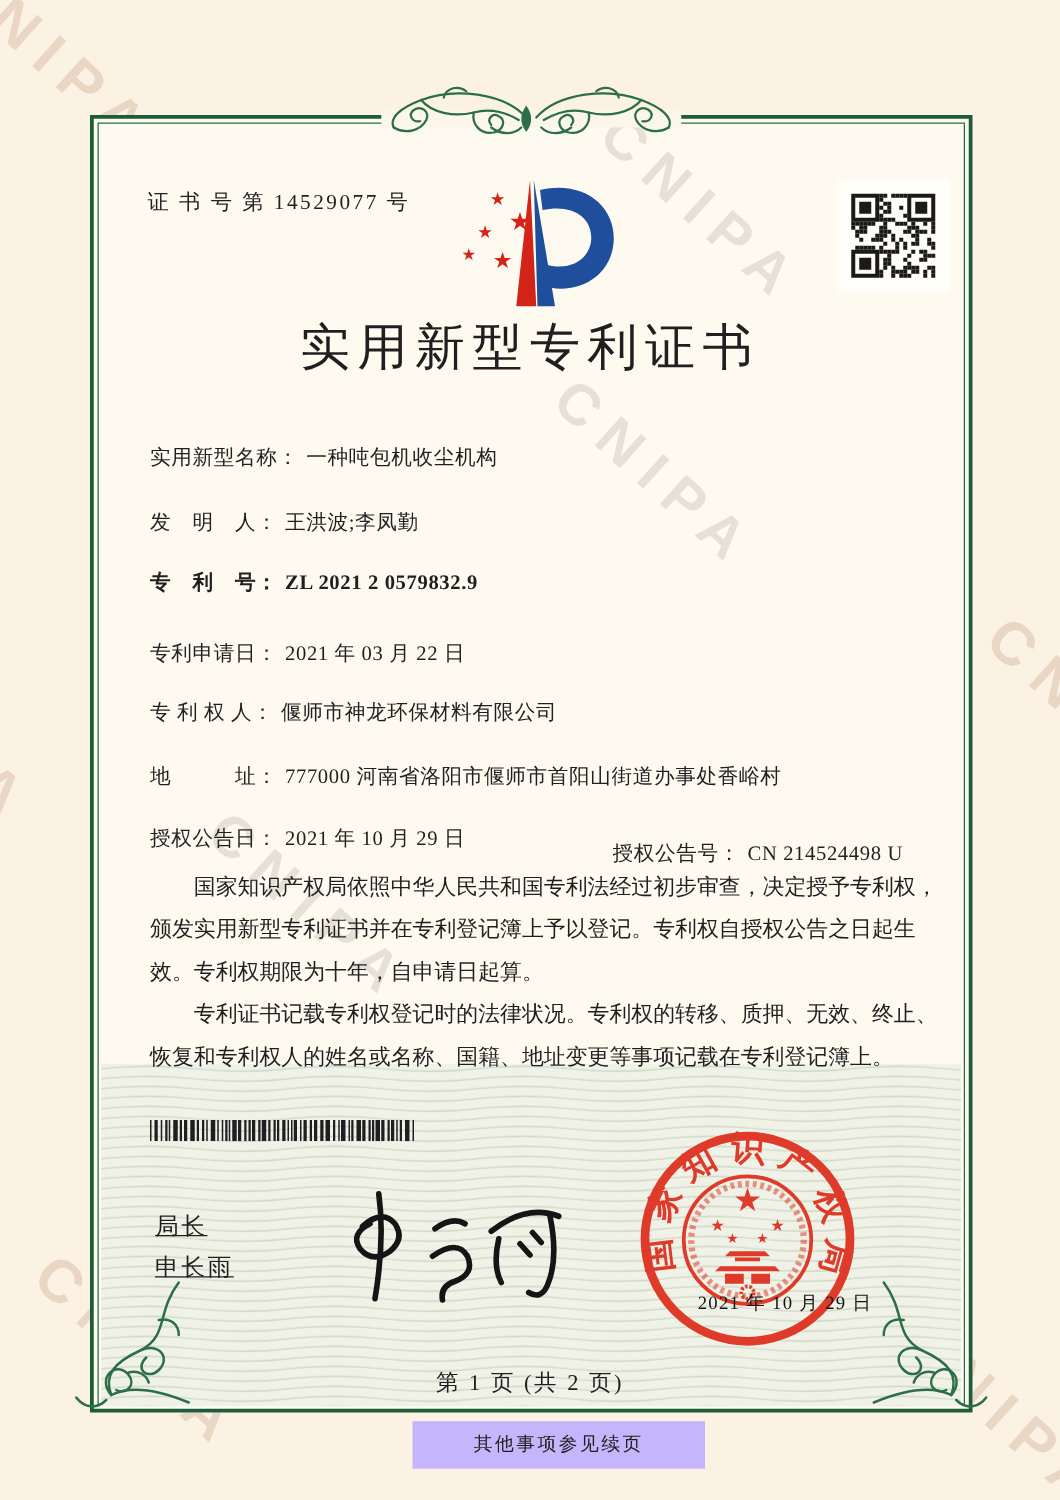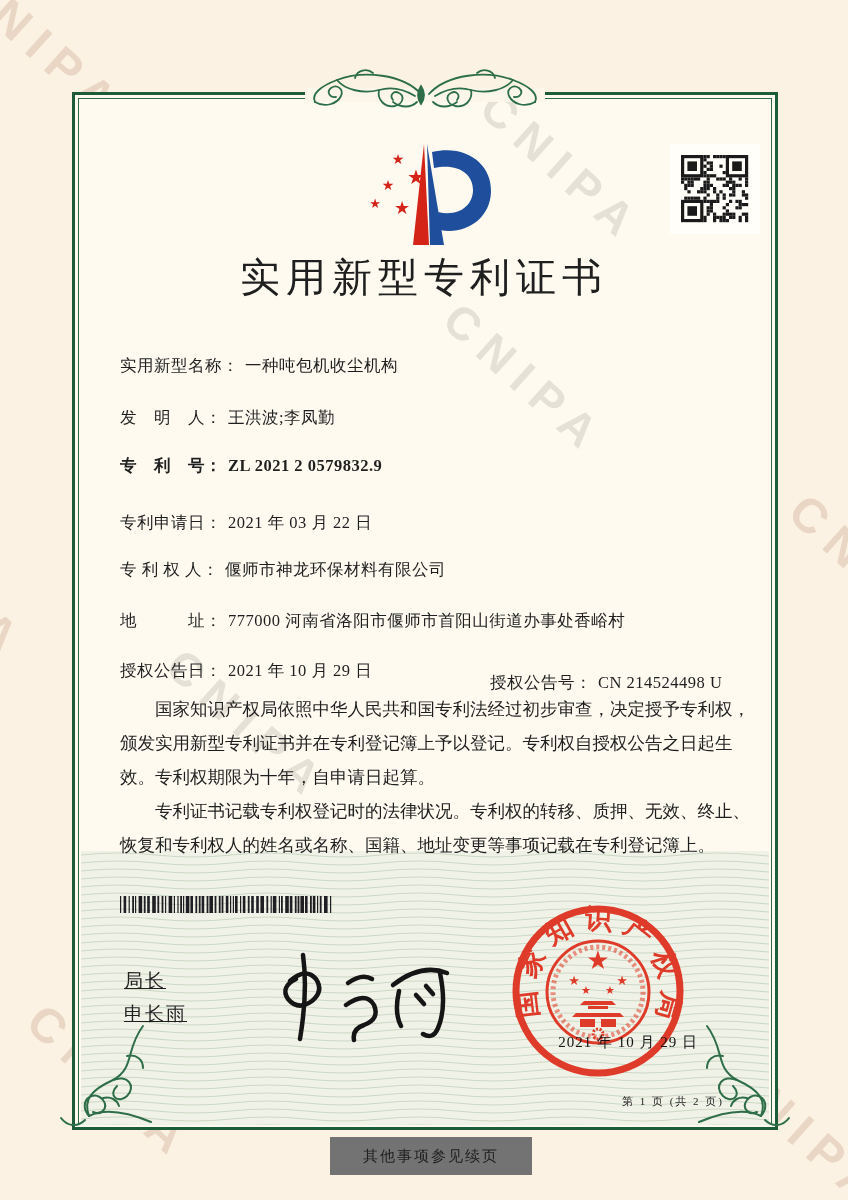--- a/index.html
+++ b/index.html
@@ -27,22 +27,22 @@
   .frow .lab{margin-right:6px;}
   .grant2{position:absolute;left:370px;top:0;margin-top:12px;}
   .paras{position:absolute;left:120px;top:692px;width:642px;font-size:17.5px;line-height:34px;font-family:Liberation Serif, serif;}
   .paras p{margin:0;text-indent:2em;}
   .barcode{position:absolute;left:120px;top:896px;}
   .dir{position:absolute;left:124px;font-family:"Liberation Sans",sans-serif;font-size:19px;letter-spacing:2px;text-decoration:underline;}
   .sig{position:absolute;left:248px;top:943px;z-index:6;}
   .seal{position:absolute;left:500px;top:893px;z-index:6;}
   .seal-date{position:absolute;left:518px;top:1033px;width:220px;text-align:center;
              font-size:15px;letter-spacing:1px;color:#141414;z-index:7;}
-  .pagefoot{position:absolute;left:124px;top:1094px;width:600px;text-align:right;font-size:11px;letter-spacing:2px;}
-  .note{position:absolute;left:330px;top:1137px;width:202px;height:38px;background:#737373;
+  .pagefoot{position:absolute;left:124px;top:1094px;width:600px;text-align:center;font-size:18px;letter-spacing:2px;}
+  .note{position:absolute;left:330px;top:1137px;width:234px;height:38px;background:#c4b5fd;
         text-align:center;line-height:38px;font-size:15px;letter-spacing:2px;z-index:6;}
 </style>
 </head>
 <body>
 
 <div class="page">
 
   <div class="wm wm-outer" style="left:-62px;top:18px;">CNIPA</div>
   <div class="wm wm-outer" style="left:-160px;top:555px;">CNIPA</div>
   <div class="wm wm-outer" style="left:770px;top:545px;">CNIPA</div>
@@ -101,20 +101,21 @@
       <path d="M 58 58 c 14 -6 24 6 14 16 c -8 8 -20 0 -10 -10"></path>
       <path d="M 34 94 c -12 -14 4 -28 14 -16 c 6 8 -2 16 -10 12"></path>
       <path d="M 30 98 c -8 8 -18 6 -24 -2"></path>
       <path d="M 72 34 c 10 -2 16 4 16 12"></path>
       <path d="M 48 76 c 8 -2 14 2 16 8"></path>
     </g>
   </svg>
 
   <div class="content">
 
+    <div class="cert-no">证 书 号 第 14529077 号</div>
 
     <svg class="logo" width="138" height="112" viewBox="0 0 138 112">
       <text x="40" y="22" font-size="14" fill="#d42417" text-anchor="middle">★</text>
       <text x="58" y="42" font-size="20" fill="#d42417" text-anchor="middle">★</text>
       <text x="30" y="48" font-size="14" fill="#d42417" text-anchor="middle">★</text>
       <text x="17" y="66" font-size="13" fill="#d42417" text-anchor="middle">★</text>
       <text x="44" y="72" font-size="18" fill="#d42417" text-anchor="middle">★</text>
       <path d="M66 2 L55 103 L71 103 Z" fill="#d42417"></path>
       <path d="M69 2 L72 103 L86 103 Z" fill="#1f4e9c"></path>
       <path d="M74 10 C 108 2, 134 22, 133 50 C 132 78, 106 93, 82 88 L 80 70 C 100 75, 115 64, 115 48 C 115 31, 99 21, 76 26 Z" fill="#1f4e9c"></path>

